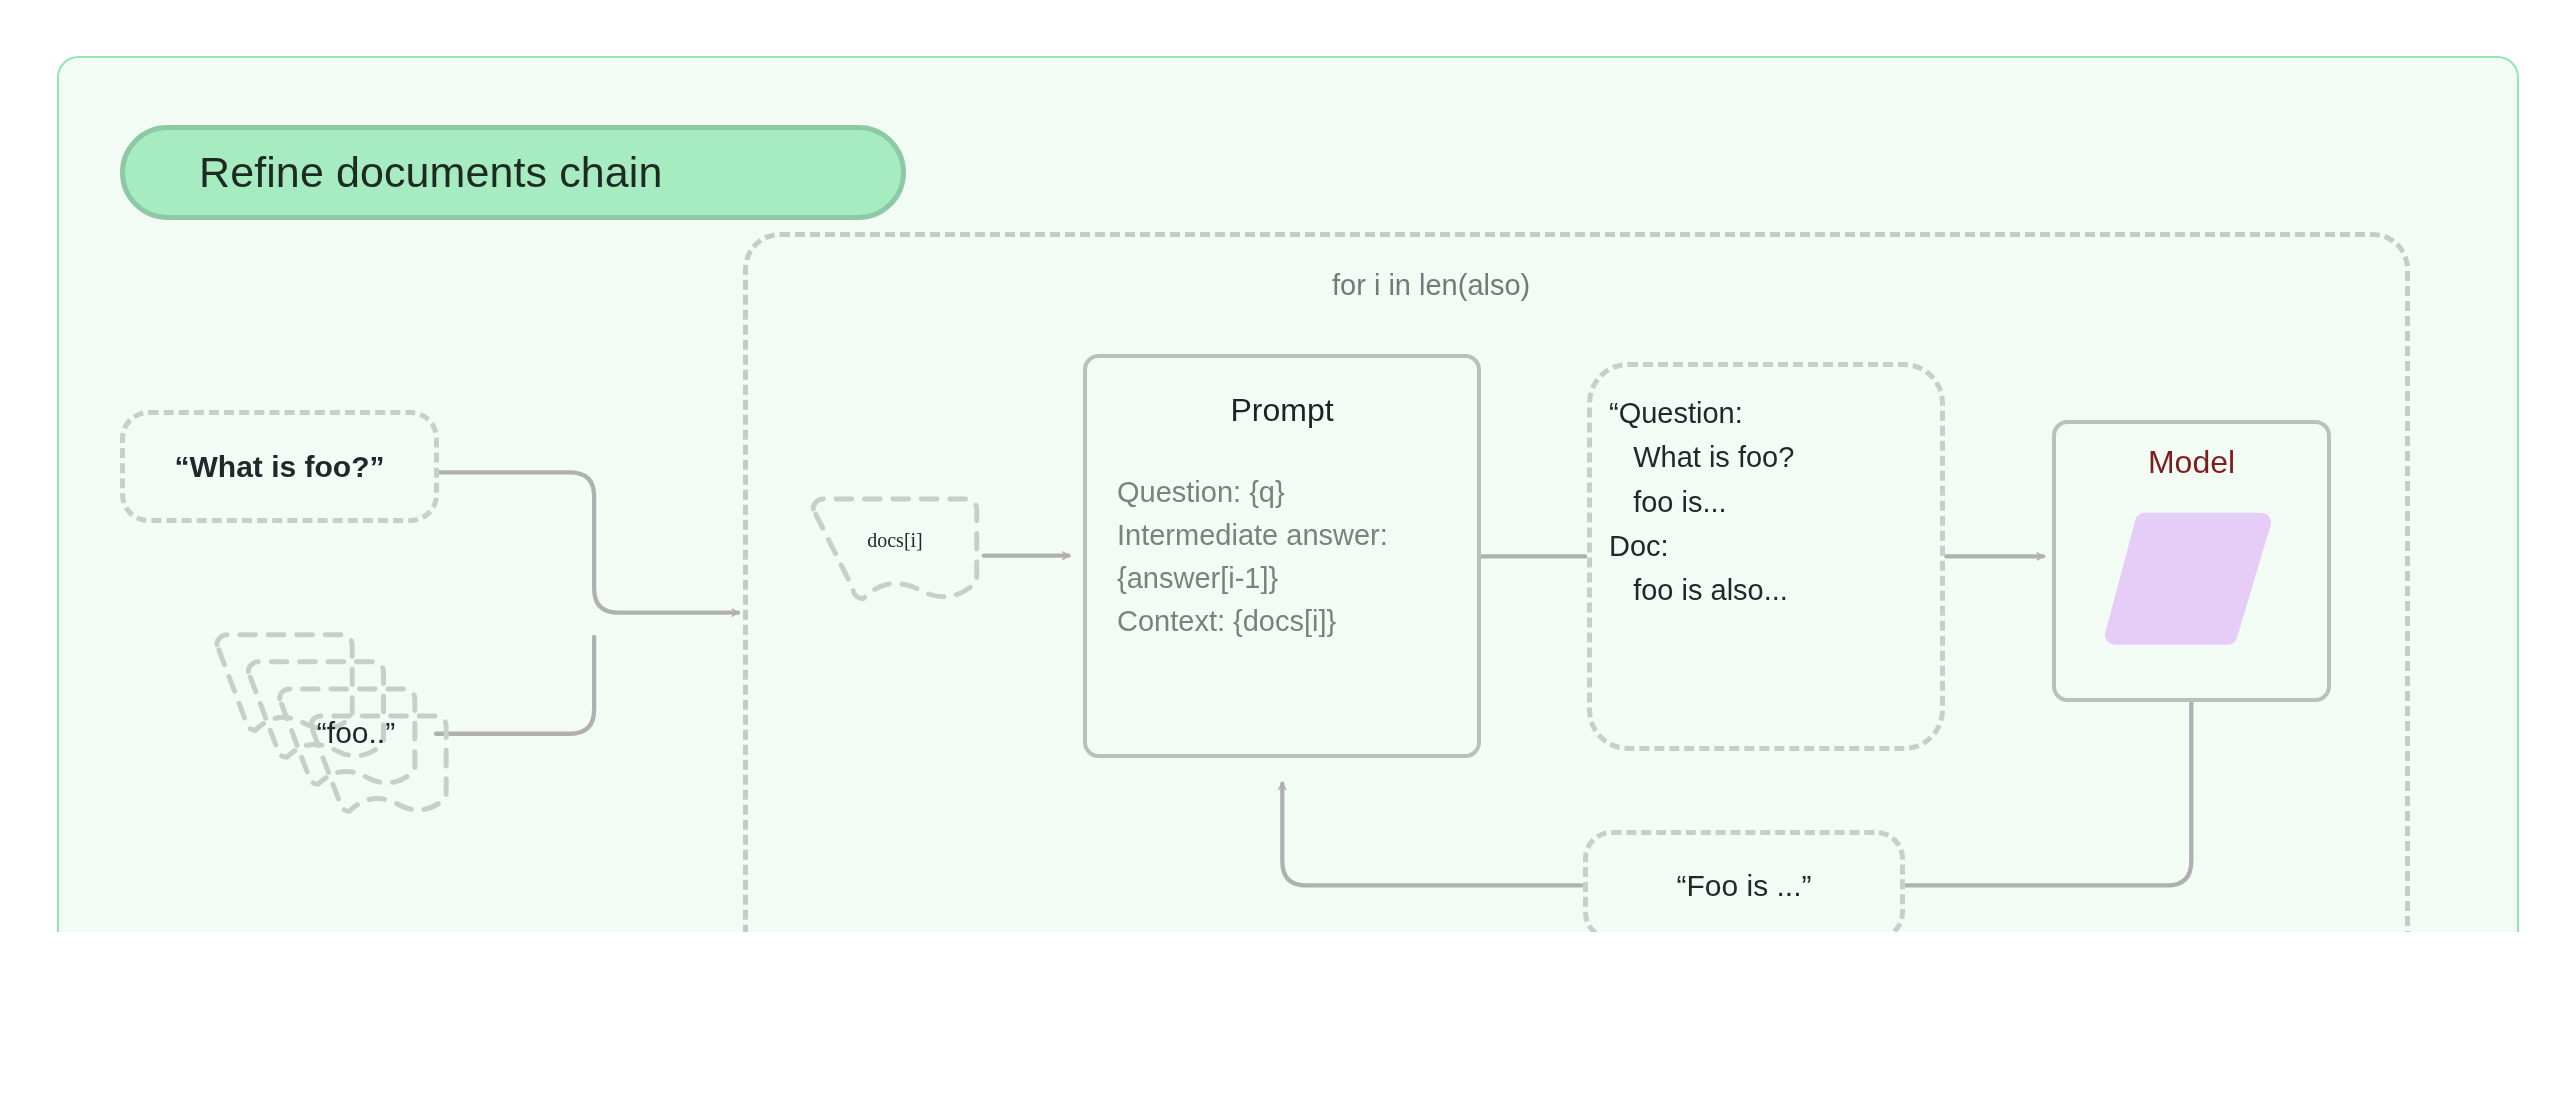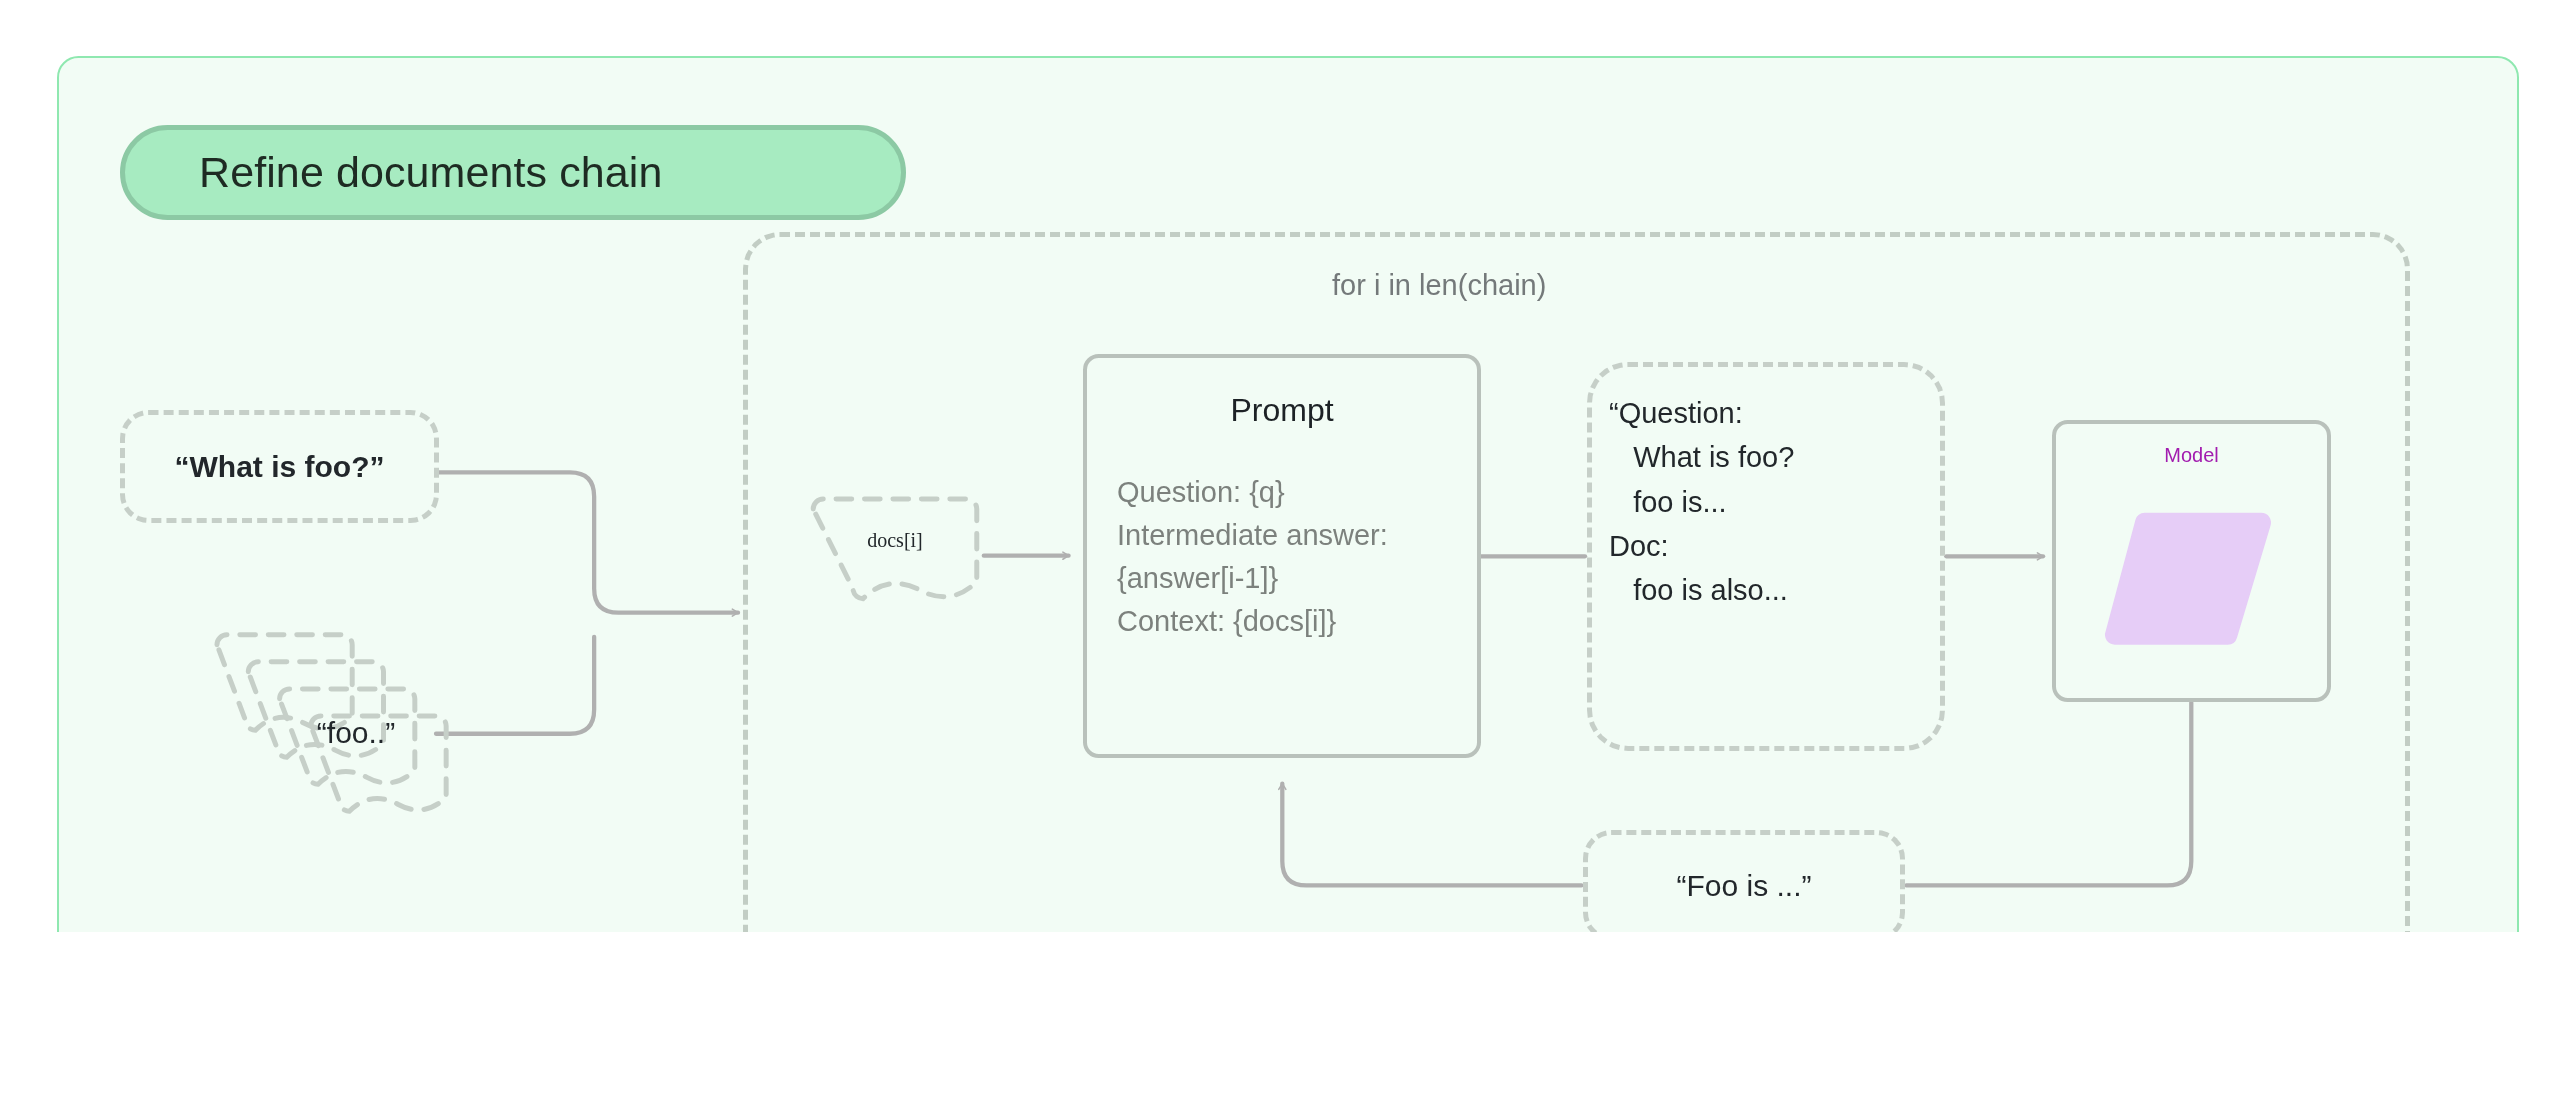--- a/index.html
+++ b/index.html
@@ -156,22 +156,22 @@
 
   
   #n-model {
     left: 2052px; top: 420px;
     width: 279px; height: 282px;
   }
   #n-model .mtitle {
     position: absolute;
     left: 0; right: 0; top: 20px;
     text-align: center;
-    font-size: 20px;
-    color: #a21caf;
+    font-size: 32px;
+    color: #7f1d1d;
   }
   #n-model .para {
     position: absolute;
     left: 43px; top: 83px;
     width: 178px; height: 142px;
   }
 
   
   #n-fooout {
     left: 1583px; top: 830px;
@@ -192,21 +192,21 @@
 
 <div id="stage">
 
   <div id="frame"></div>
 
   <div id="title-pill">
     <span class="txt">Refine documents chain</span>
   </div>
 
   <div id="loop"></div>
-  <div id="loop-label">for i in len(chain)</div>
+  <div id="loop-label">for i in len(also)</div>
 
   <svg id="wires" viewBox="0 0 3616 1568" width="2576" height="1117">
     <defs>
       <marker id="ah" markerWidth="14" markerHeight="14" refX="11" refY="7" orient="auto" markerUnits="userSpaceOnUse">
         <path d="M3,2 L11,7 L3,12" fill="none" stroke="#b0b0b0" stroke-width="2.2" stroke-linecap="round" stroke-linejoin="round"></path>
       </marker>
     </defs>
     <g fill="none" stroke="#b0b0b0" stroke-width="6" stroke-linecap="round" stroke-linejoin="round">
 
       <path d="M616,663 H800 Q834,663 834,697 V826 Q834,860 868,860 H1036" marker-end="url(#ah)"></path>

